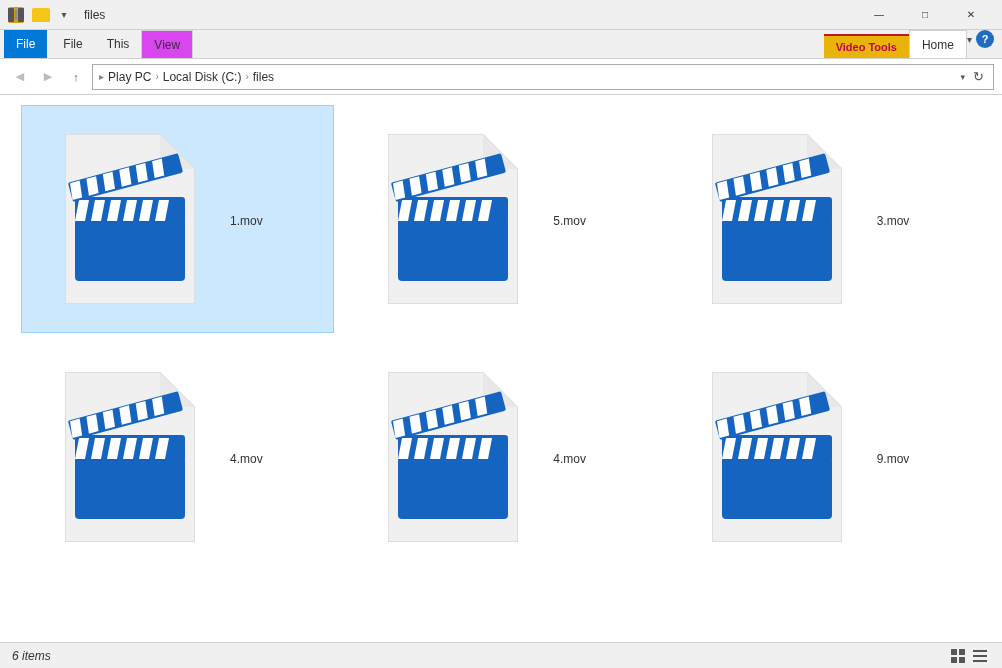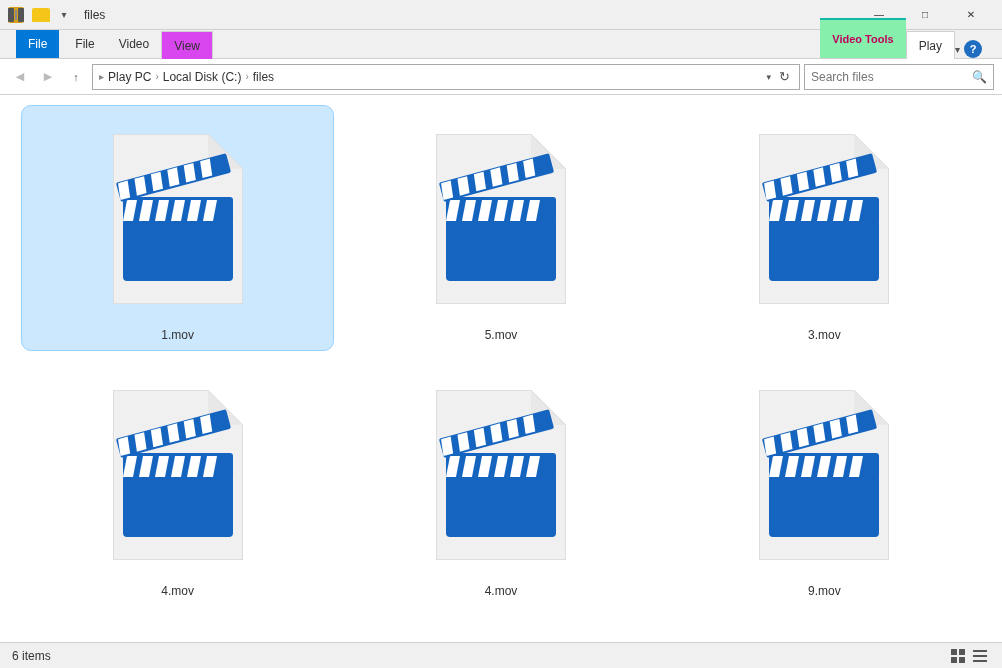--- a/index.html
+++ b/index.html
@@ -8,40 +8,40 @@
     
     .title-bar { background: #f0f0f0; height: 30px; display: flex; align-items: center; padding: 0 8px; justify-content: space-between; border-bottom: 1px solid #d0d0d0; }
     .title-bar-left { display: flex; align-items: center; gap: 4px; }
     .title-bar-icon { width: 16px; height: 16px; background: #d4a017; border-radius: 2px; }
     .quick-access-btn { width: 20px; height: 20px; display: flex; align-items: center; justify-content: center; cursor: pointer; font-size: 10px; color: #555; }
     .title-bar-controls { display: flex; gap: 0; }
     .title-btn { width: 46px; height: 30px; display: flex; align-items: center; justify-content: center; cursor: pointer; font-size: 10px; color: #333; }
 
     
     .ribbon { background: #f0f0f0; border-bottom: 1px solid #d0d0d0; }
-    .ribbon-tabs { display: flex; align-items: flex-end; height: 28px; padding: 0 16px; }
+    .ribbon-tabs { display: flex; align-items: flex-start; height: 28px; padding: 0 4px; }
     .ribbon-tab { padding: 4px 12px; font-size: 12px; cursor: pointer; color: #333; height: 28px; display: flex; align-items: center; }
     .ribbon-tab.active { background: #d946ef; border: 1px solid #d0d0d0; border-bottom: none; margin-bottom: -1px; }
     .ribbon-tab.file { background: #0078d7; color: #fff; padding: 4px 12px; margin-right: 4px; }
     .ribbon-tab.play-active { background: #fff; border: 1px solid #d0d0d0; border-bottom: none; margin-bottom: -1px; }
 
     
     .address-bar { background: #fff; border-bottom: 1px solid #d0d0d0; height: 36px; display: flex; align-items: center; padding: 0 8px; gap: 4px; }
     .nav-btn { width: 24px; height: 24px; display: flex; align-items: center; justify-content: center; cursor: pointer; color: #555; font-size: 11px; border-radius: 2px; }
     .nav-btn.disabled { color: #bbb; cursor: default; }
 
     
     .main-content { flex: 1; background: #fff; overflow: auto; padding: 10px; }
     .file-grid { display: grid; grid-template-columns: repeat(3, 1fr); gap: 10px; max-width: 960px; margin: 0 auto; }
-    .file-item { display: flex; flex-direction: column; align-items: center; padding: 8px; cursor: pointer; border: 1px solid transparent; border-radius: 10px; }
+    .file-item { display: flex; flex-direction: row; align-items: center; padding: 8px; cursor: pointer; border: 1px solid transparent; border-radius: 0; }
     .file-item.selected { background: #cce8ff; border: 1px solid #99d1ff; }
     .file-label { font-size: 12px; color: #333; text-align: center; margin-top: 4px; }
 
     
-    .status-bar { height: 26px; background: #f0f0f0; border-top: 1px solid #d0d0d0; display: flex; align-items: center; justify-content: space-between; padding: 0 12px; }
+    .status-bar { height: 26px; background: #f0f0f0; border-top: 1px solid #d0d0d0; display: flex; align-items: center; justify-content: space-between; padding: 0 12px; font-style: italic; }
     .status-text { font-size: 12px; color: #333; }
     .view-btns { display: flex; gap: 2px; }
     .view-btn { width: 20px; height: 20px; display: flex; align-items: center; justify-content: center; cursor: pointer; color: #555; font-size: 11px; }
   </style>
 </head>
 <body>
 
 <div class="title-bar">
   <div class="title-bar-left">
     <div class="title-bar-icon" style="width:16px;height:16px;display:flex;align-items:center;gap:1px;">
@@ -59,28 +59,28 @@
     <div class="title-btn">—</div>
     <div class="title-btn">□</div>
     <div class="title-btn close">✕</div>
   </div>
 </div>
 
 <div class="ribbon">
   <div class="ribbon-tabs">
     <div class="ribbon-tab file">File</div>
     <div class="ribbon-tab">File</div>
-    <div class="ribbon-tab">Video</div>
+    <div class="ribbon-tab">This</div>
     <div class="ribbon-tab active">View</div>
     <div style="flex:1;display:flex;flex-direction:column;align-items:flex-end;">
       <div style="display:flex;align-items:flex-end;height:28px;">
-        <div style="font-size:11px;color:#c0005c;font-weight:600;padding:2px 12px;background:#86efac;border-top:2px solid #14b8a6;height:40px;display:flex;align-items:center;">Video Tools</div>
-      </div>
-    </div>
-    <div class="ribbon-tab play-active" style="background:#fff;border:1px solid #d0d0d0;border-bottom:none;">Play</div>
+        <div style="font-size:11px;color:#c0005c;font-weight:600;padding:2px 12px;background:#eab308;border-top:2px solid #b91c1c;height:24px;display:flex;align-items:center;">Video Tools</div>
+      </div>
+    </div>
+    <div class="ribbon-tab play-active" style="background:#fff;border:1px solid #d0d0d0;border-bottom:none;">Home</div>
     <div style="margin-left:auto;display:flex;align-items:center;gap:4px;padding-right:4px;">
       <div style="font-size:10px;color:#555;cursor:pointer;">▾</div>
       <div style="width:18px;height:18px;border-radius:50%;background:#1e6dc1;color:#fff;display:flex;align-items:center;justify-content:center;font-size:11px;font-weight:bold;cursor:pointer;">?</div>
     </div>
   </div>
 </div>
 
 <div class="address-bar">
   <div class="nav-btn disabled">◀</div>
   <div class="nav-btn disabled">▶</div>
@@ -90,24 +90,20 @@
     <span style="font-size:12px;color:#333;cursor:pointer;">Play PC</span>
     <span style="color:#888;font-size:10px;">›</span>
     <span style="font-size:12px;color:#333;cursor:pointer;">Local Disk (C:)</span>
     <span style="color:#888;font-size:10px;">›</span>
     <span style="font-size:12px;color:#333;cursor:pointer;">files</span>
     <div style="margin-left:auto;display:flex;align-items:center;gap:2px;">
       <div style="font-size:9px;color:#555;cursor:pointer;padding:0 3px;">▾</div>
       <div style="font-size:13px;color:#555;cursor:pointer;padding:0 3px;">↻</div>
     </div>
   </div>
-  <div style="width:190px;height:26px;border:1px solid #aaa;display:flex;align-items:center;padding:0 6px;gap:4px;background:#fff;">
-    <input type="text" style="border: none; outline: none; font-size: 12px; color: rgb(153, 153, 153); flex: 1 1 0%; background: transparent;" placeholder="Search files">
-    <span style="color:#888;font-size:12px;">🔍</span>
-  </div>
 </div>
 
 <div class="main-content">
   <div class="file-grid" id="file-grid">
       <div class="file-item selected">
         <div style="display: flex; align-items: center; justify-content: center; width: 200px; height: 210px;">
           <svg width="130" height="170" viewBox="0 0 130 170">
             <polygon points="0,0 95,0 130,35 130,170 0,170" fill="#f0f0f0" stroke="#ccc" stroke-width="1"></polygon>
             <polygon points="95,0 130,35 95,35" fill="#ddd"></polygon>
             <polygon points="95,0 130,35 95,35" fill="#e8e8e8"></polygon>

